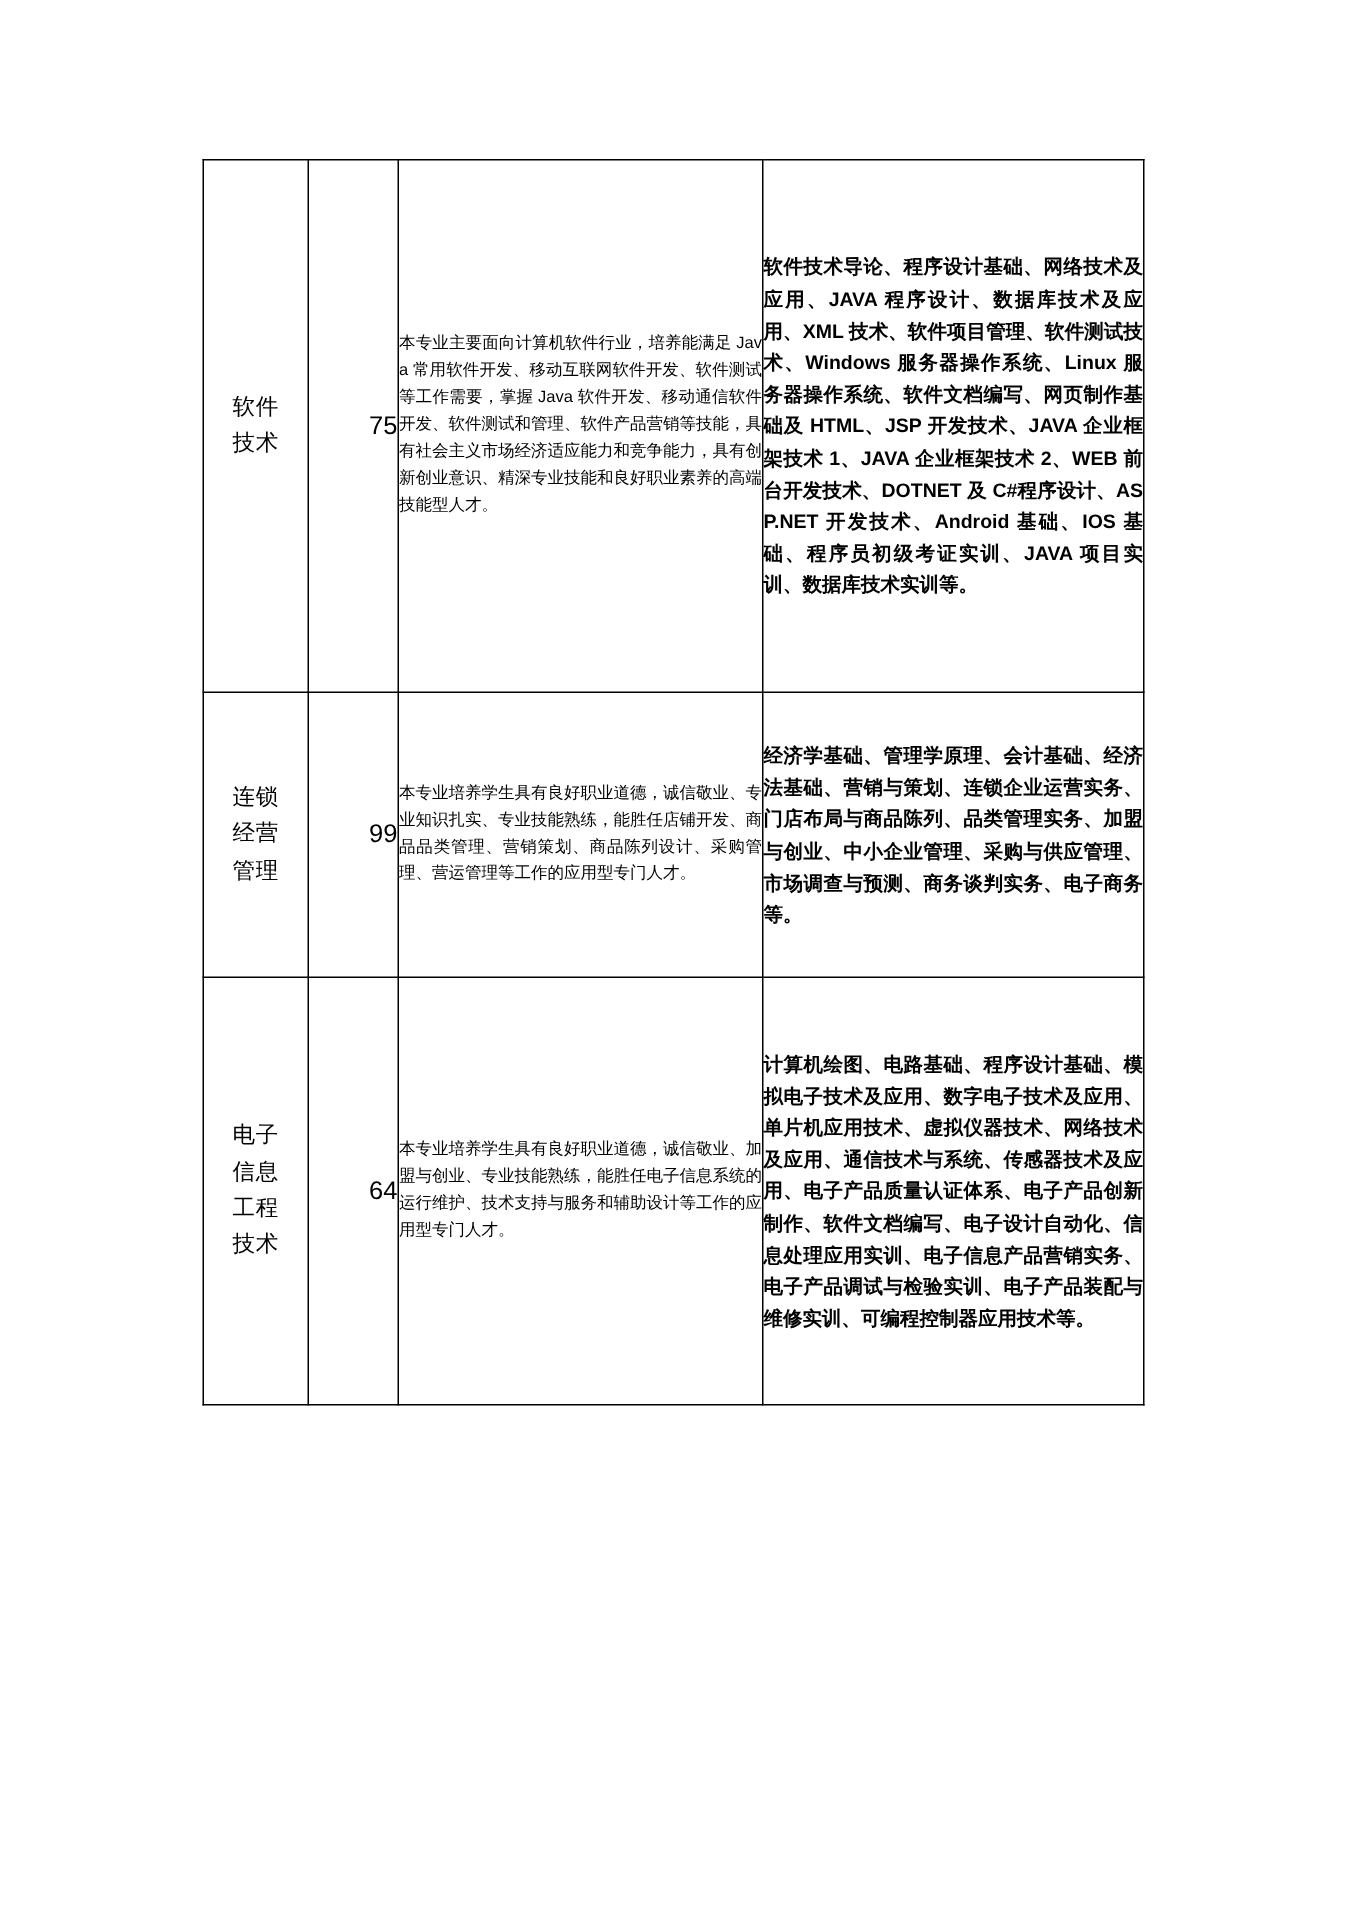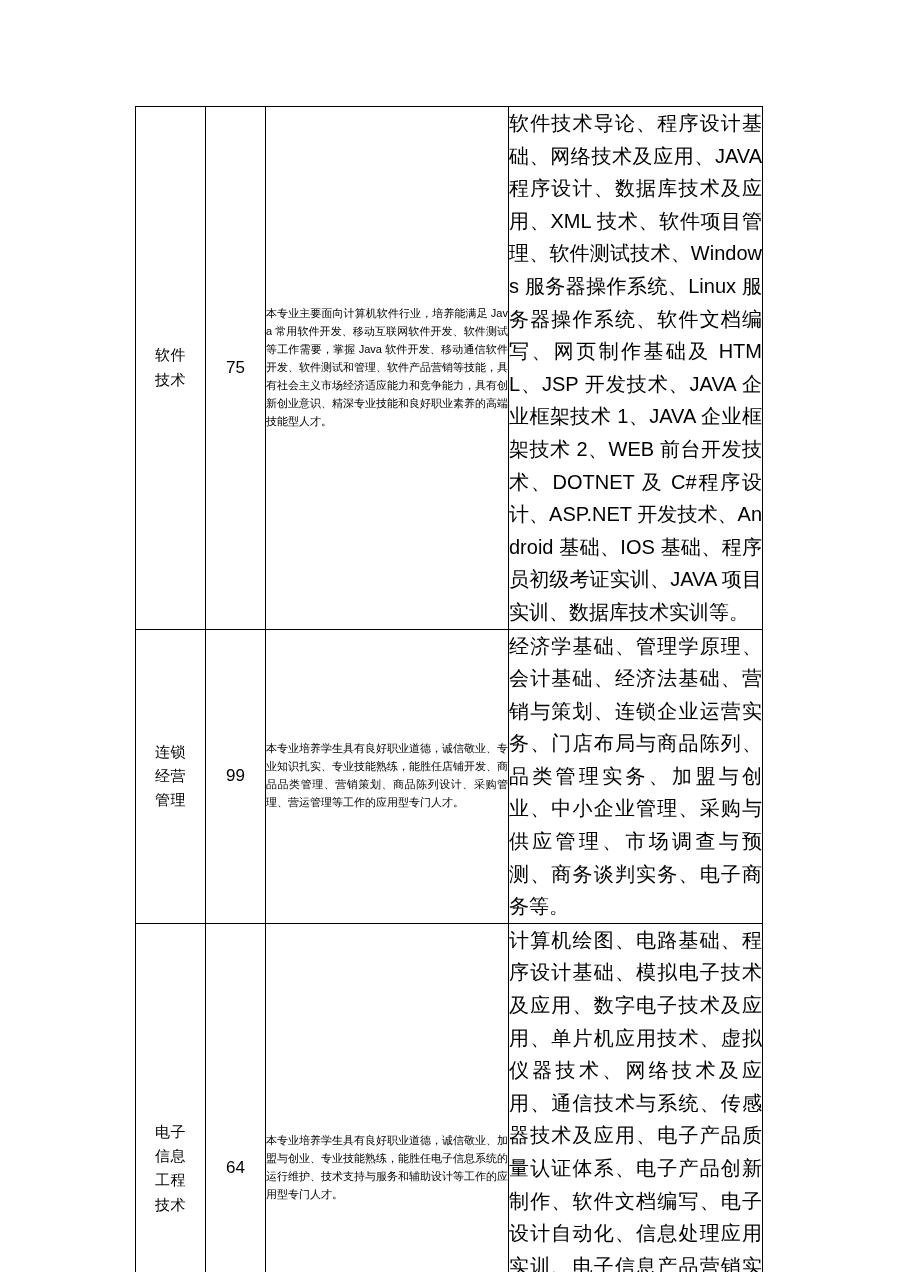--- a/index.html
+++ b/index.html
@@ -55,45 +55,46 @@
     text-align: center;
     font-family: "Liberation Serif", "DejaVu Serif", serif;
     font-size: 15px;
     line-height: 1.62;
     letter-spacing: 0.5px;
     padding: 2px 4px;
   }
   .cell-name .nm-line { display: block; white-space: nowrap; }
 
   .cell-score {
-    text-align: center;
+    text-align: right;
     font-family: "Liberation Sans", "DejaVu Sans", sans-serif;
     font-size: 17px;
     line-height: 1.2;
     padding: 2px 3px;
   }
 
   .cell-desc {
     font-family: "Liberation Serif", "DejaVu Serif", serif;
     font-size: 11px;
     line-height: 1.63;
     text-align: justify;
     text-justify: inter-ideograph;
     padding: 3px 2px 3px 3px;
     word-break: break-all;
   }
 
   .cell-courses {
     font-family: "Liberation Serif", "DejaVu Serif", serif;
-    font-size: 20px;
+    font-size: 13px;
     line-height: 1.63;
     text-align: justify;
     text-justify: inter-ideograph;
     padding: 3px 2px 3px 3px;
     word-break: break-all;
+    font-weight: bold;
   }
 
   
   .cell-desc, .cell-courses {
     font-family: "Liberation Sans", "Liberation Serif", "DejaVu Serif", serif;
   }
 </style>
 </head>
 <body>
 

